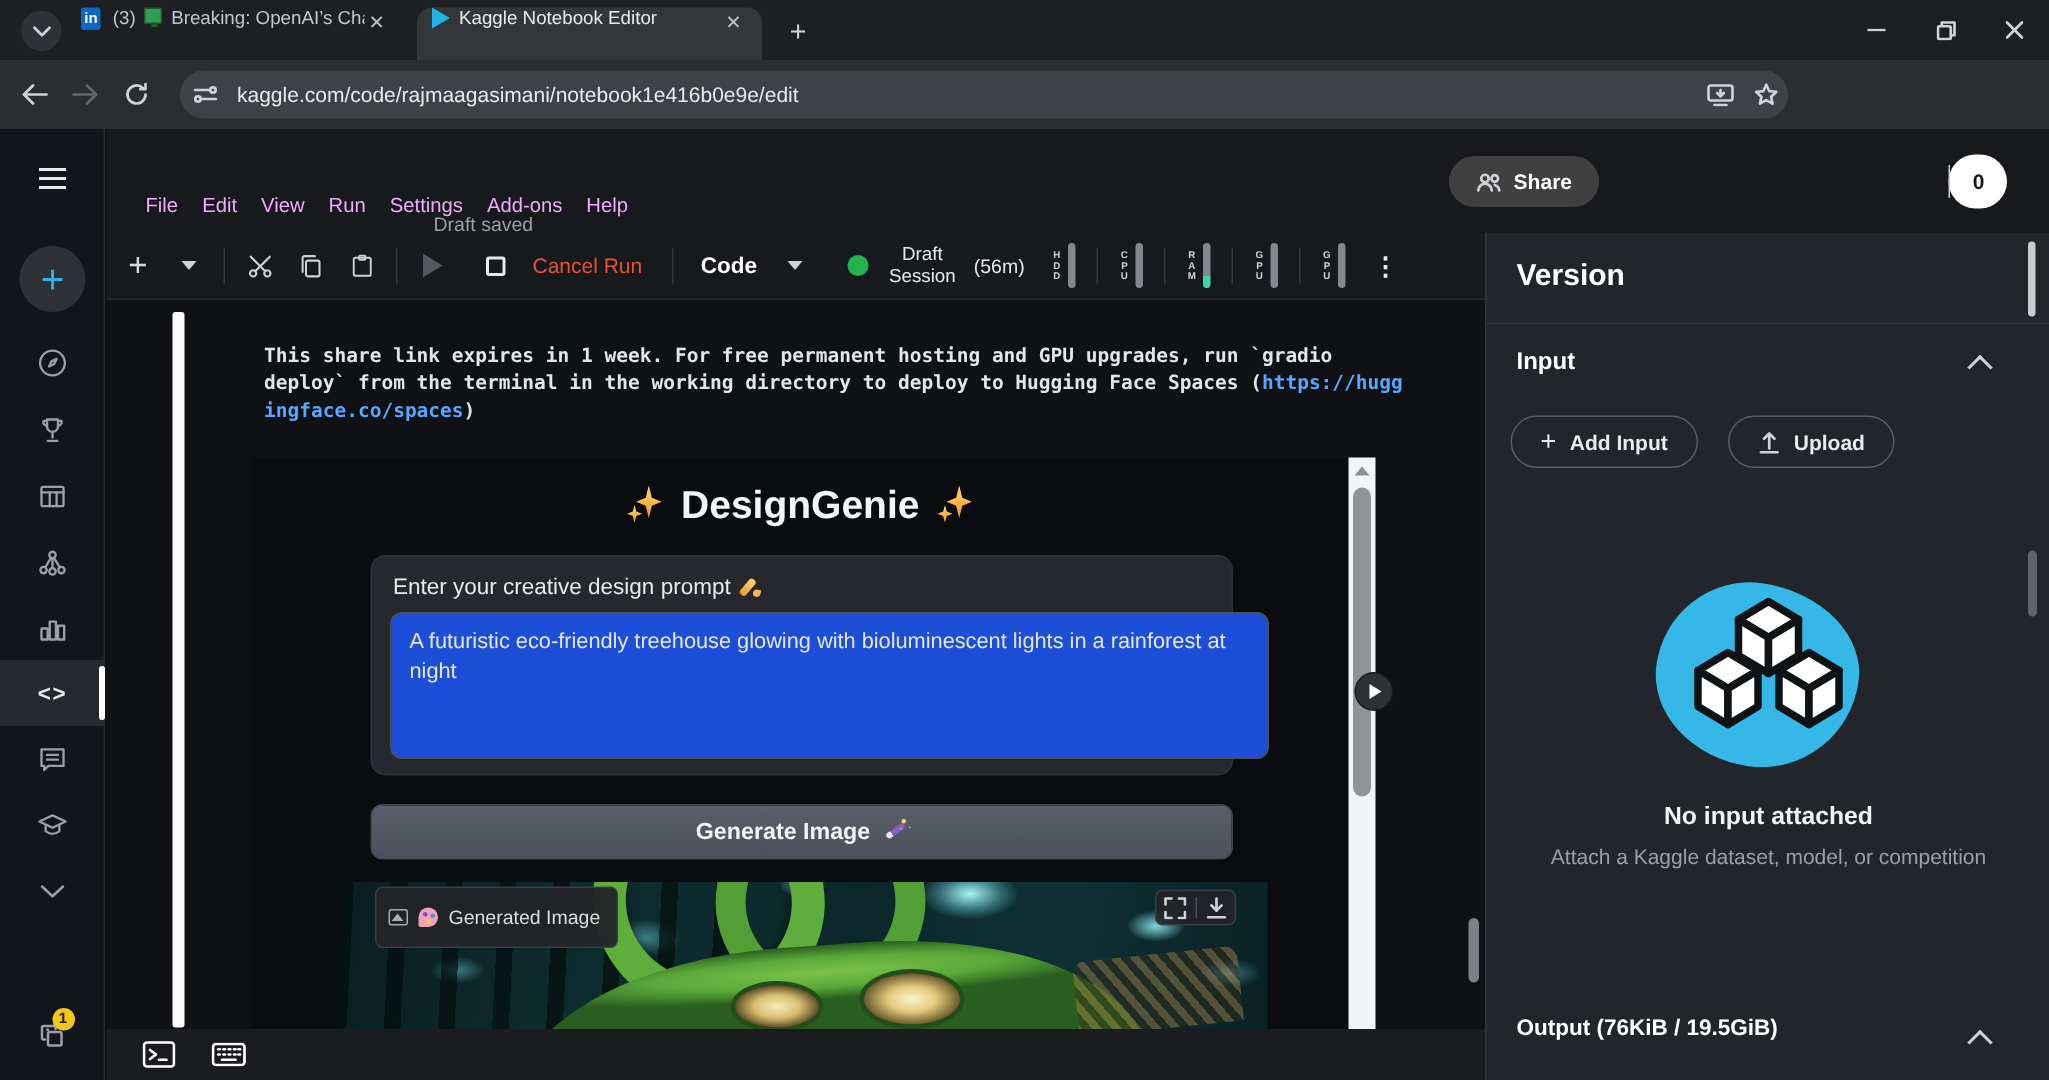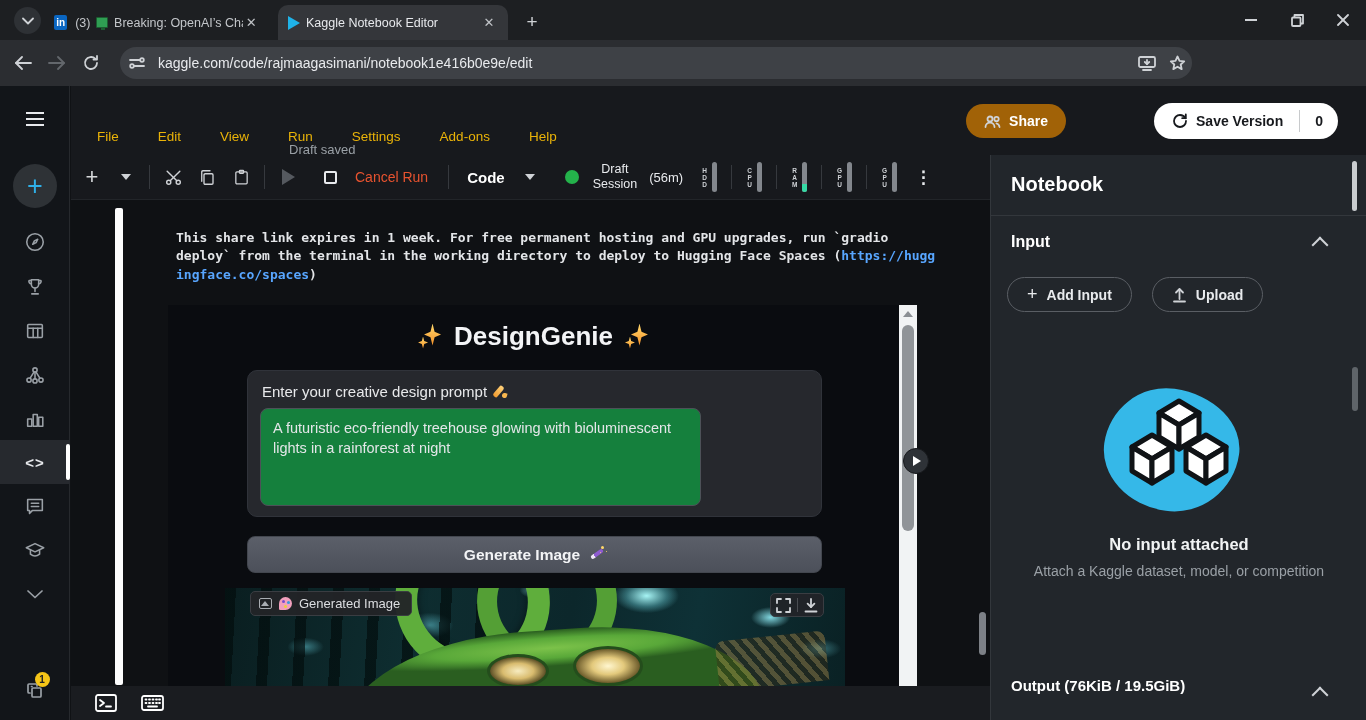--- a/index.html
+++ b/index.html
@@ -3,21 +3,21 @@
 <meta charset="utf-8">
 <style>
   * { margin:0; padding:0; box-sizing:border-box; }
   html,body { background:#000; }
   body { font-family:"Liberation Sans", sans-serif; }
   #root { position:relative; width:1366px; height:720px; overflow:hidden; background:#101215; }
 
   
   .tabstrip { position:absolute; left:0; top:0; width:1366px; height:40px; background:#1d1f22; }
   .tab-search { position:absolute; left:14px; top:7px; width:27px; height:27px; border-radius:50%; background:#2e3135; color:#cfd2d6; display:flex; align-items:center; justify-content:center; }
-  .tab { position:absolute; top:5px; height:35px; display:flex; align-items:center; padding:0 10px; color:#c3c6ca; font-size:12.5px; }
+  .tab { position:absolute; top:5px; height:35px; display:flex; align-items:flex-start; padding:0 10px; color:#c3c6ca; font-size:12.5px; }
   .tab1 { left:44px; width:225px; }
   .tab2 { left:278px; width:230px; background:#34363a; border-radius:10px 10px 0 0; color:#e8eaed; }
   .tab .title { white-space:nowrap; overflow:hidden; max-width:148px; margin-left:6px; }
   .tab .badge { margin-left:8px; }
   .tab-close { margin-left:auto; color:#bfc2c6; font-size:13px; width:18px; height:18px; display:flex; align-items:center; justify-content:center; border-radius:50%; }
   .favicon-li { width:15px; height:15px; background:#0a66c2; border-radius:2px; color:#fff; font-weight:bold; font-size:10px; display:flex; align-items:center; justify-content:center; }
   .favicon-kg { width:0; height:0; border-left:12px solid #1fb3e8; border-top:7px solid transparent; border-bottom:7px solid transparent; }
   .mini-monitor { width:13px; height:11px; background:#2f9e53; border:1px solid #1c5c31; border-radius:1px; margin-left:6px; position:relative; }
   .mini-monitor::after { content:""; position:absolute; left:4px; bottom:-3px; width:4px; height:3px; background:#1c5c31; }
   .newtab { position:absolute; left:518px; top:8px; width:28px; height:28px; color:#cfd2d6; font-size:19px; display:flex; align-items:center; justify-content:center; }
@@ -46,22 +46,22 @@
   .sb-plus { position:absolute; left:13px; top:78px; width:44px; height:44px; border-radius:50%; background:#2e3236; color:#2fb0e8; font-size:27px; font-weight:400; display:flex; align-items:center; justify-content:center; }
   .hamburger { position:absolute; left:26px; top:26px; width:18px; height:14px; border-top:2px solid #e8eaed; border-bottom:2px solid #e8eaed; }
   .hamburger::after { content:""; position:absolute; left:0; top:4px; width:18px; height:2px; background:#e8eaed; }
   .code-glyph { font-weight:bold; font-size:15px; color:#e8eaed; letter-spacing:1px; }
   .sb-badge { position:absolute; margin-left:14px; margin-top:-22px; width:15px; height:15px; border-radius:50%; background:#f5c518; color:#202124; font-size:10px; font-weight:bold; display:flex; align-items:center; justify-content:center; }
 
   
   .kheader { position:absolute; left:71px; top:86px; width:1295px; height:69px; background:#17191d; }
   .ktitle { position:absolute; left:17px; top:9px; font-size:20px; font-weight:bold; color:#fff; letter-spacing:.2px; }
   .kstatus { position:absolute; left:218px; top:16px; font-size:13px; color:#9aa0a6;margin-top:40px; }
-  .kmenus { position:absolute; left:26px; top:43px; display:flex; gap:39px; font-size:13.5px; color:#eab308; font-weight:500; }
-  .share-btn { position:absolute; right:300px; top:18px; height:34px; padding:0 18px; border-radius:17px; background:#a16207; color:#fff; font-weight:bold; font-size:14px; display:flex; align-items:center; gap:8px; }
+  .kmenus { position:absolute; left:26px; top:43px; display:flex; gap:16px; font-size:13.5px; color:#f0abfc; font-weight:500; }
+  .share-btn { position:absolute; right:300px; top:18px; height:34px; padding:0 18px; border-radius:17px; background:#404040; color:#fff; font-weight:bold; font-size:14px; display:flex; align-items:center; gap:8px; }
   .savewrap { position:absolute; right:28px; top:17px; height:36px; border-radius:18px; background:#fff; display:flex; align-items:center; }
   .save-main { display:flex; align-items:center; gap:8px; padding:0 16px 0 18px; color:#17191d; font-weight:bold; font-size:14px; height:36px; }
   .save-count { border-left:1px solid #c8cacc; padding:0 15px; color:#17191d; font-weight:bold; font-size:14px; height:22px; display:flex; align-items:center; }
 
   
   .ktoolbar { position:absolute; left:71px; top:155px; width:919px; height:45px; background:#17191d; border-bottom:1px solid #222529; display:flex; align-items:center; }
   .tb-ico { width:34px; display:flex; align-items:center; justify-content:center; color:#d6d8da; }
   .tb-div { width:1px; height:24px; background:#36393e; margin:0 6px; }
   .caret { width:0; height:0; border-left:5px solid transparent; border-right:5px solid transparent; border-top:6px solid #cfd2d6; }
   .play-tri { width:0; height:0; border-left:13px solid #55595f; border-top:8px solid transparent; border-bottom:8px solid transparent; }
@@ -92,21 +92,21 @@
   .gtitle { position:absolute; left:0; top:16px; width:731px; text-align:center; color:#f3f4f6; font-size:26px; font-weight:bold; display:flex; align-items:center; justify-content:center; gap:12px; }
   .sparkle { position:relative; width:24px; height:26px; display:inline-block; }
   .sparkle i { position:absolute; background:linear-gradient(180deg,#ffd86b,#f59028); }
   .sparkle .big { left:6px; top:0; width:17px; height:22px; clip-path:polygon(50% 0%,62% 38%,100% 50%,62% 62%,50% 100%,38% 62%,0% 50%,38% 38%); }
   .sparkle .small { left:0; top:13px; width:10px; height:12px; clip-path:polygon(50% 0%,62% 38%,100% 50%,62% 62%,50% 100%,38% 62%,0% 50%,38% 38%); }
   .gcard { position:absolute; left:79px; top:65px; width:575px; height:147px; background:#26282d; border:1px solid #30333a; border-radius:10px; }
   .glabel { position:absolute; left:14px; top:12px; font-size:15px; color:#e8e9eb; display:flex; align-items:center; gap:7px; }
   .pen { width:15px; height:15px; position:relative; }
   .pen::before { content:""; position:absolute; left:2px; top:1px; width:5px; height:13px; background:linear-gradient(180deg,#ffd27a,#f09a2e); border-radius:2px; transform:rotate(40deg); }
   .pen::after { content:""; position:absolute; left:8px; top:9px; width:5px; height:5px; background:#f7b64e; border-radius:50% 0 50% 50%; transform:rotate(15deg); }
-  .gtextarea { position:absolute; left:12px; top:37px; width:441px; height:98px; background:#15803d; border:1.5px solid #4d5158; border-radius:8px; padding:9px 12px; font-size:14.5px; line-height:20px; color:#e4e6e9; font-family:"Liberation Sans", sans-serif; }
+  .gtextarea { position:absolute; left:12px; top:37px; width:586px; height:98px; background:#1d4ed8; border:1.5px solid #4d5158; border-radius:8px; padding:9px 12px; font-size:14.5px; line-height:20px; color:#e4e6e9; font-family:"Liberation Sans", sans-serif; }
   .gbtn { position:absolute; left:79px; top:231px; width:575px; height:37px; border-radius:8px; background:linear-gradient(180deg,#5b5f69,#4c505a); color:#f3f4f6; font-weight:bold; font-size:15.5px; display:flex; align-items:center; justify-content:center; gap:8px; border:1px solid #43474f; }
   .wand { position:relative; width:17px; height:17px; }
   .wand::before { content:""; position:absolute; left:2px; top:6px; width:14px; height:4px; background:linear-gradient(90deg,#efe6f7 0 4px,#8e5bd1 4px); border-radius:2px; transform:rotate(-35deg); }
   .wand::after { content:""; position:absolute; right:1px; top:0; width:3px; height:3px; background:#ffd86b; border-radius:50%; box-shadow:4px 4px 0 -1px #ffd86b, -2px 5px 0 -1px #ffd86b; }
 
   
   .gimage { position:absolute; left:57px; top:283px; width:620px; height:98px; overflow:hidden;
     background:
       radial-gradient(45px 24px at 68% 8%, rgba(175,255,255,.95), rgba(120,230,240,.35) 45%, transparent 72%),
       radial-gradient(28px 15px at 88% 30%, rgba(150,245,255,.85), transparent 70%),
@@ -115,21 +115,21 @@
       radial-gradient(26px 13px at 13% 60%, rgba(110,220,235,.45), transparent 70%),
       radial-gradient(30px 14px at 96% 62%, rgba(120,225,235,.4), transparent 70%),
       linear-gradient(100deg, #0a1e20 0%, #0e2d30 30%, #0c272b 55%, #0e3136 75%, #0a2124 100%); }
   .gi-trees { position:absolute; left:0; top:0; width:45%; height:100%; background:repeating-linear-gradient(93deg, rgba(2,12,12,.8) 0 11px, rgba(2,12,12,0) 11px 36px); opacity:.85; }
   .gi-ring1 { position:absolute; left:170px; top:-62px; width:155px; height:150px; border:22px solid #5fae3c; border-radius:50%; transform:rotate(14deg); box-shadow:inset 0 0 8px rgba(0,0,0,.5); }
   .gi-ring2 { position:absolute; left:252px; top:-56px; width:140px; height:138px; border:20px solid #549f35; border-radius:50%; transform:rotate(-12deg); }
   .gi-pod { position:absolute; left:118px; top:42px; width:420px; height:120px; background:radial-gradient(closest-side at 50% 15%, #7cc24a, #59a839 55%, #3d7d2a 82%, #2a5e20); border-radius:50% 50% 40% 40% / 85% 85% 30% 30%; transform:rotate(-4deg); }
   .gi-win1 { position:absolute; left:262px; top:66px; width:62px; height:34px; border-radius:50%; background:radial-gradient(closest-side, #f7ecc0, #d9bc6f 55%, #5c4f26); border:3px solid #244d1c; }
   .gi-win2 { position:absolute; left:348px; top:58px; width:70px; height:40px; border-radius:50%; background:radial-gradient(closest-side, #fff6cf, #e3c97c 50%, #6b5a2a); border:3px solid #244d1c; }
   .gi-weave { position:absolute; right:18px; bottom:0; width:110px; height:50px; background:repeating-linear-gradient(55deg, rgba(170,135,70,.45) 0 5px, rgba(60,45,20,.4) 5px 10px); border-radius:8px 8px 0 0; transform:rotate(-6deg); }
-  .gi-chip { position:absolute; left:25px; top:3px; height:25px; background:rgba(34,36,40,.96); border:1px solid #3a3d42; border-radius:5px; display:flex; align-items:center; gap:7px; padding:0 11px 0 8px; color:#dcdee1; font-size:13px; }
+  .gi-chip { position:absolute; left:25px; top:3px; height:41px; background:rgba(34,36,40,.96); border:1px solid #3a3d42; border-radius:5px; display:flex; align-items:center; gap:7px; padding:0 11px 0 8px; color:#dcdee1; font-size:13px; }
   .imgico { width:13px; height:11px; border:1.5px solid #a9adb2; border-radius:2px; position:relative; }
   .imgico::after { content:""; position:absolute; left:1px; top:2px; width:0; height:0; border-left:4px solid transparent; border-right:4px solid transparent; border-bottom:5px solid #a9adb2; }
   .palette { width:13px; height:13px; border-radius:50% 50% 50% 10%; background:#f2a0bd; position:relative; }
   .palette::after { content:""; position:absolute; left:3px; top:3px; width:3px; height:3px; border-radius:50%; background:#7a4ccd; box-shadow:5px 1px 0 #3a9ad9, 2px 5px 0 #e8d23a; }
   .gi-ctrl { position:absolute; right:21px; top:5px; height:24px; display:flex; align-items:center; background:rgba(34,36,40,.9); border:1px solid #3a3d42; border-radius:5px; padding:0 5px; gap:6px; color:#e2e4e7; }
   .gi-ctrl .sep { width:1px; height:14px; background:#4a4d52; }
 
   
   .main-thumb { position:absolute; left:908px; top:412px; width:7px; height:43px; background:#7d8187; border-radius:4px; }
   .expand-circle { position:absolute; left:903px; top:448px; width:26px; height:26px; border-radius:50%; background:#2e3237; border:1px solid #17191c; display:flex; align-items:center; justify-content:center; z-index:5; }
@@ -357,27 +357,20 @@
     <div class="share-btn">
       <svg class="ic" width="17" height="15" viewBox="0 0 17 15">
           <circle cx="6" cy="5" r="2.5"></circle>
           <path d="M1.5 13a4.5 4.5 0 0 1 9 0"></path>
           <circle cx="12.5" cy="5" r="2.2"></circle>
           <path d="M12.5 9.3a4.3 4.3 0 0 1 3 3.7"></path>
         </svg>
       <span>Share</span>
     </div>
     <div class="savewrap">
-      <div class="save-main">
-        <svg width="16" height="16" viewBox="0 0 16 16" style="stroke:#17191d;fill:none;stroke-width:1.8;stroke-linecap:round;">
-            <path d="M14 8A6 6 0 1 1 8 2c2.4 0 4.4 1.3 5.4 3.2"></path>
-            <polyline points="13.8,1.5 13.8,5.2 10.2,5.2"></polyline>
-          </svg>
-        <span>Save Version</span>
-      </div>
       <div class="save-count">0</div>
     </div>
   </div>
 
   <div class="ktoolbar">
     <span class="tb-ico" style="font-size:22px;margin-left:4px">+</span>
     <span class="tb-ico">
         <span class="caret"></span>
       </span>
     <span class="tb-div"></span>
@@ -542,21 +535,21 @@
           <line x1="8" y1="8" x2="9" y2="8"></line>
           <line x1="11.5" y1="8" x2="12.5" y2="8"></line>
           <line x1="15" y1="8" x2="16" y2="8"></line>
           <line x1="18" y1="8" x2="19" y2="8"></line>
           <line x1="7" y1="11.5" x2="16" y2="11.5"></line>
         </svg>
       </span>
   </div>
 
   <div class="rpanel">
-    <div class="rp-title">Notebook</div>
+    <div class="rp-title">Version</div>
     <div class="rp-div"></div>
     <div class="rp-sec">Input</div>
     <div class="rp-chev chev-input"></div>
     <div class="rp-btns">
       <button class="pill-btn">
         <span style="font-size:18px;font-weight:400">+</span>
         <span>Add Input</span>
       </button>
       <button class="pill-btn">
         <svg class="ic" width="15" height="16" viewBox="0 0 15 16">

